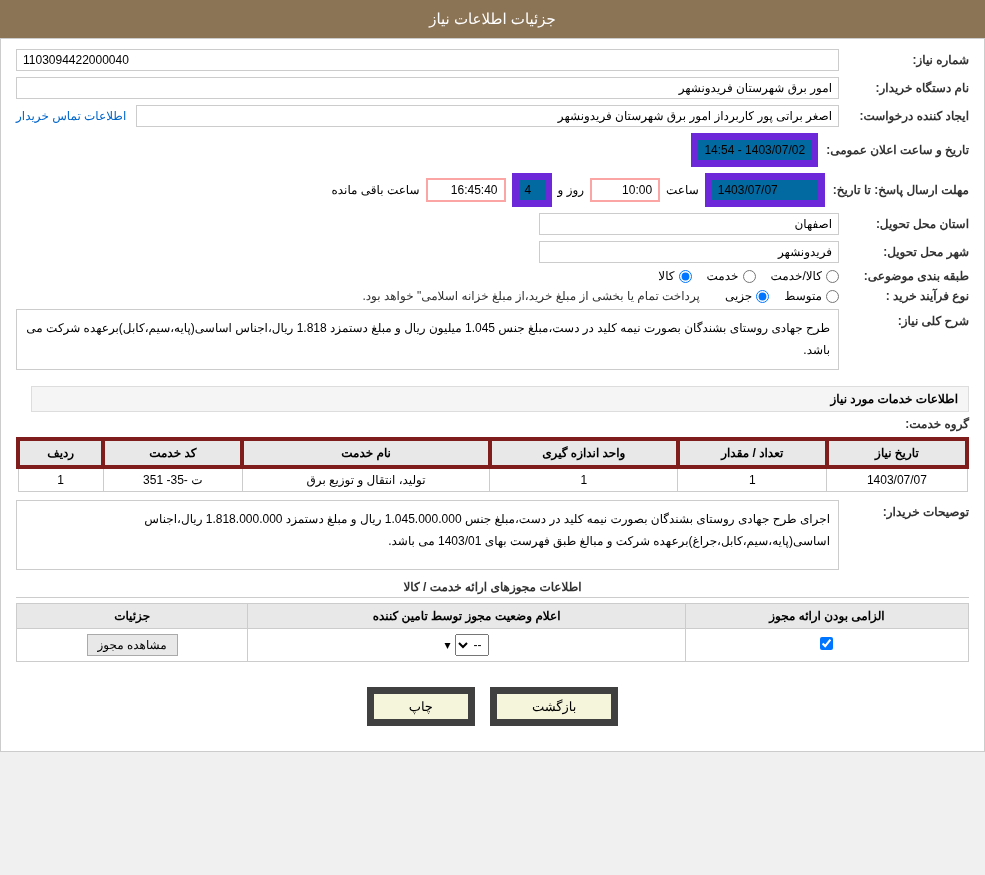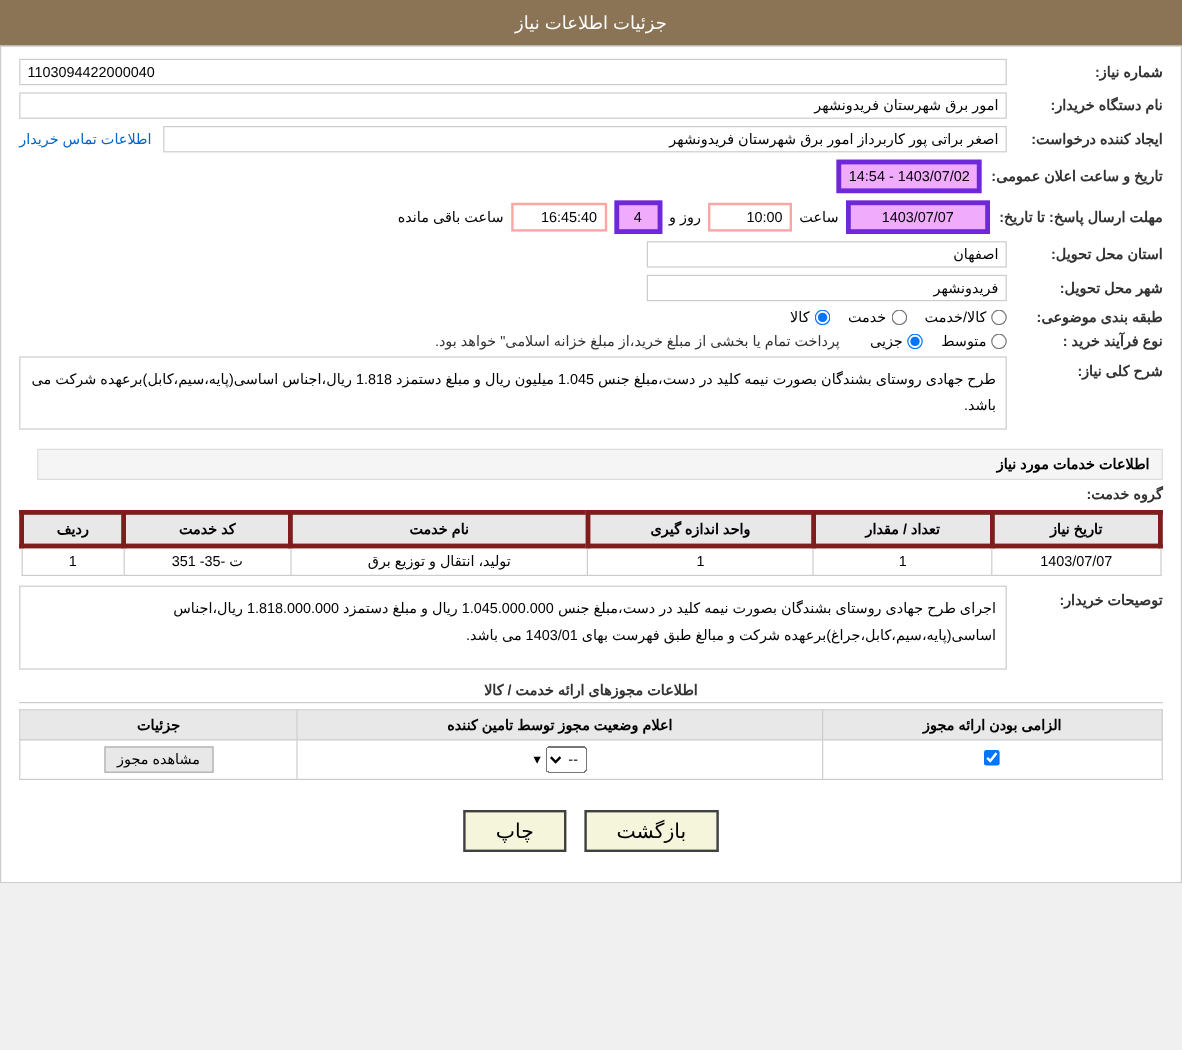--- a/index.html
+++ b/index.html
@@ -54,25 +54,25 @@
       min-width: 180px;
       text-align: left;
       direction: ltr;
     }
     .link-text {
       color: #0066cc;
       cursor: pointer;
       text-decoration: none;
     }
     .date-box {
-      border: 4px solid #6d28d9;
+      border: 7px solid #6d28d9;
       padding: 3px 6px;
-      background: #f0abfc;
+      background: #0369a1;
       min-width: 120px;
-      text-align: center;
+      text-align: left;
     }
     .time-box {
       border: 2px solid #fca5a5;
       padding: 3px 6px;
       background: #fff;
       min-width: 70px;
       text-align: right;
     }
     .small-label {
       white-space: nowrap;
@@ -174,24 +174,24 @@
       padding: 2px;
     }
     .bottom-buttons {
       display: flex;
       justify-content: center;
       gap: 15px;
       padding: 15px 0;
     }
     .btn-action {
       background: #f5f5dc;
-      border: 2px solid #404040;
-      padding: 5px 25px;
+      border: 7px solid #404040;
+      padding: 5px 35px;
       cursor: pointer;
-      font-size: 17px;
+      font-size: 13px;
       font-family: Tahoma, Arial, sans-serif;
       min-width: 80px;
     }
     .answer-deadline-row {
       display: flex;
       align-items: center;
       gap: 6px;
       direction: rtl;
     }
   </style>

